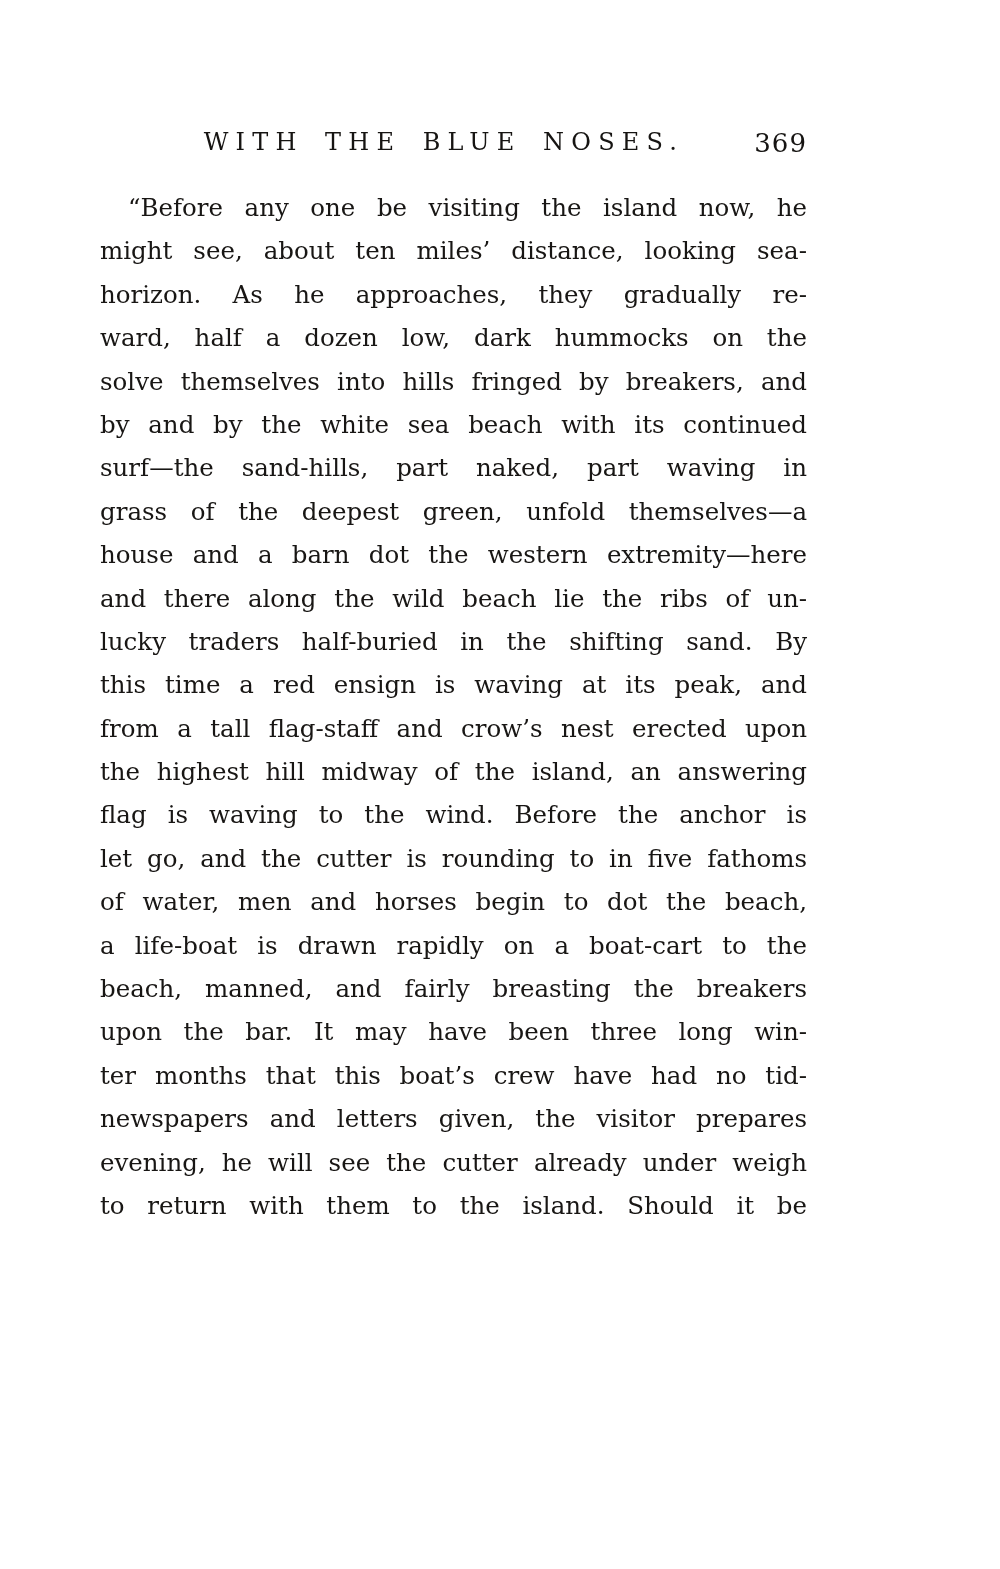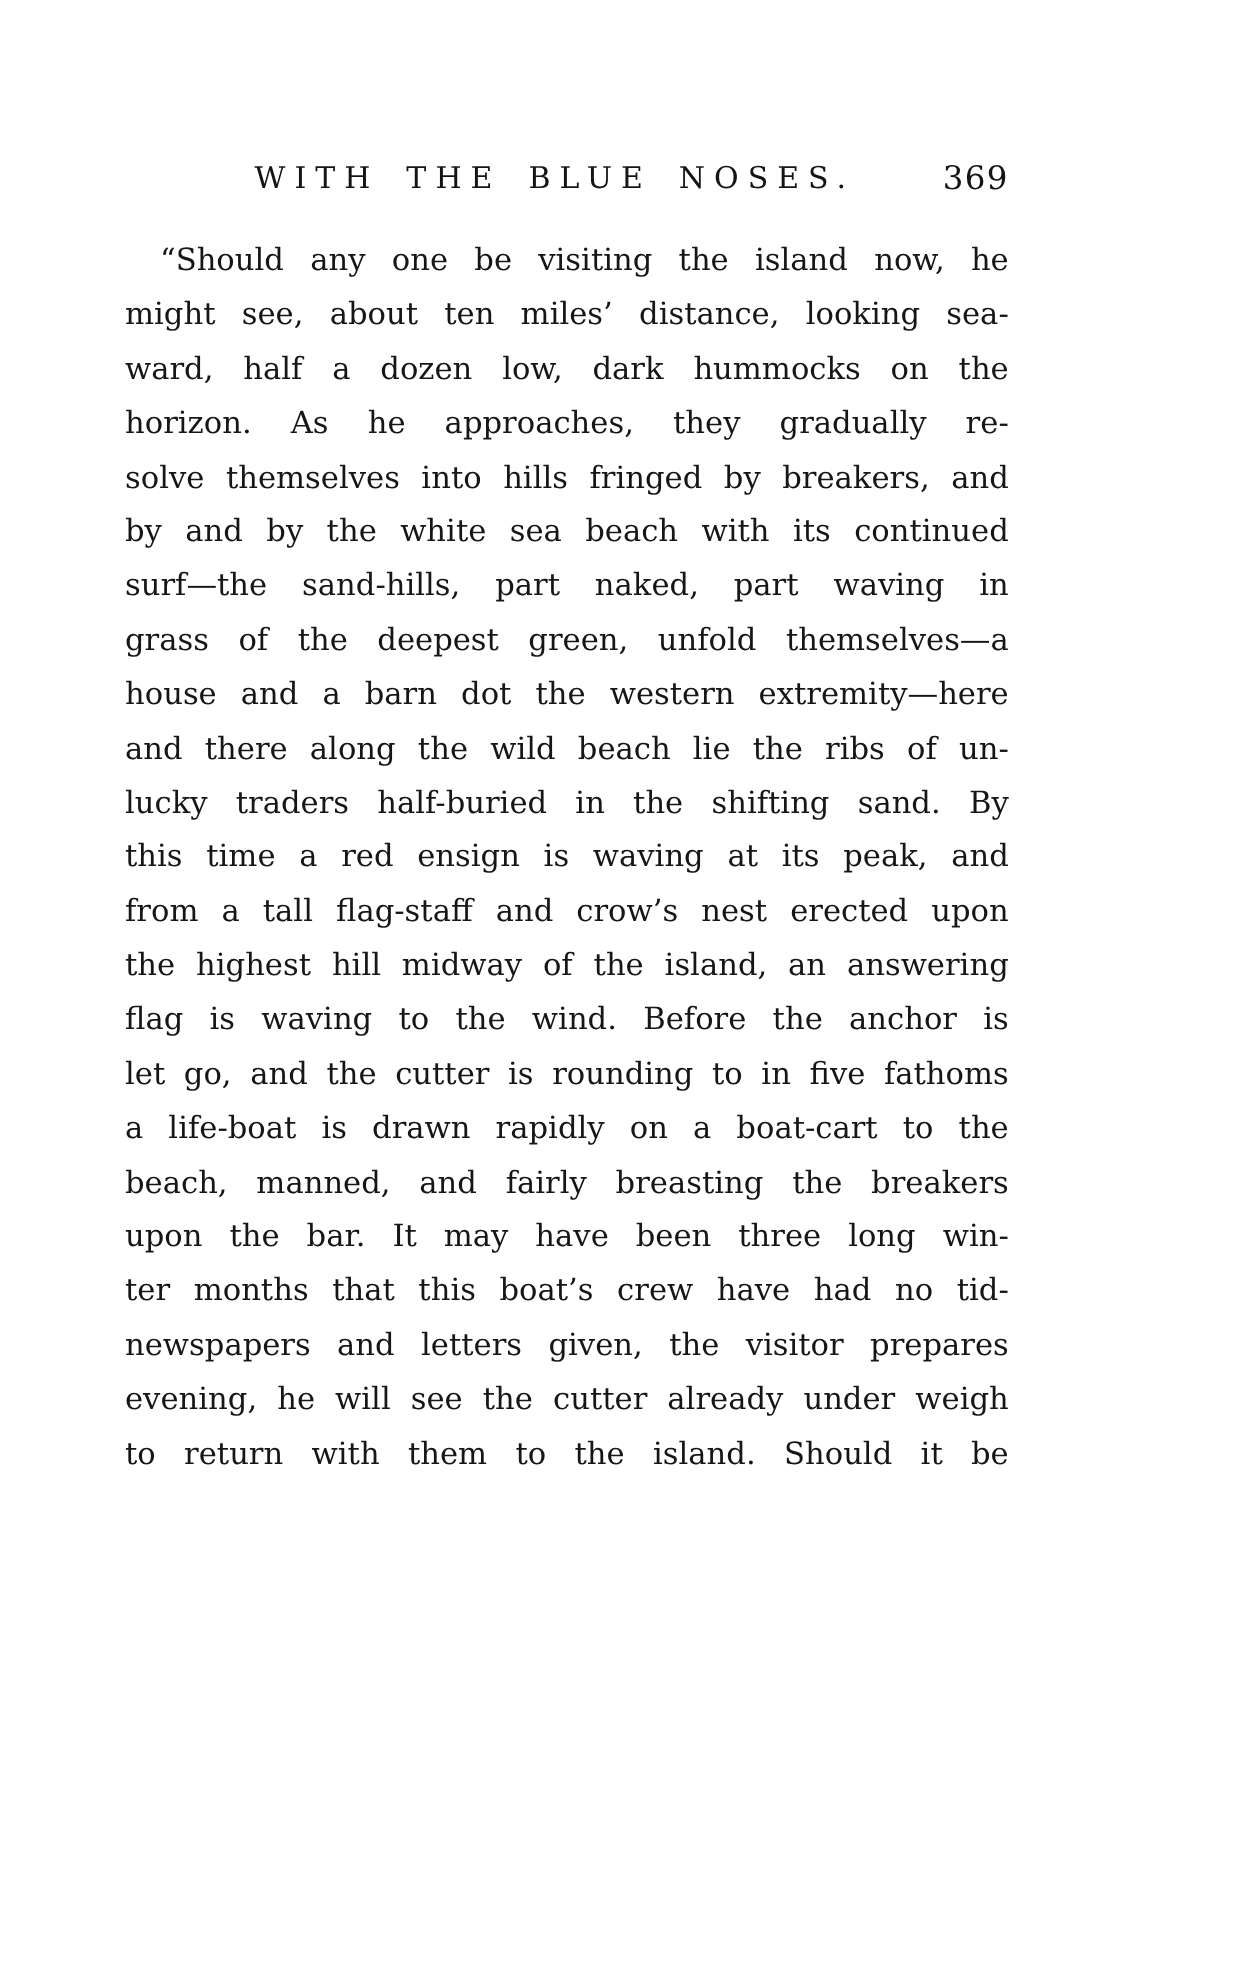--- a/index.html
+++ b/index.html
@@ -74,36 +74,37 @@
 <body>
 
 <div class="page">
 
   <div class="page-header">
     <span class="running-title">WITH THE BLUE NOSES.</span>
     <span class="page-number">369</span>
   </div>
 
   <div class="body-text">
-    <div class="text-line indent">“Should any one be visiting the island now, he</div>
+    <div class="text-line indent">“Before any one be visiting the island now, he</div>
     <div class="text-line">might see, about ten miles’ distance, looking sea-</div>
+    <div class="text-line">horizon. As he approaches, they gradually re-</div>
     <div class="text-line">ward, half a dozen low, dark hummocks on the</div>
-    <div class="text-line">horizon. As he approaches, they gradually re-</div>
     <div class="text-line">solve themselves into hills fringed by breakers, and</div>
     <div class="text-line">by and by the white sea beach with its continued</div>
     <div class="text-line">surf—the sand-hills, part naked, part waving in</div>
     <div class="text-line">grass of the deepest green, unfold themselves—a</div>
     <div class="text-line">house and a barn dot the western extremity—here</div>
     <div class="text-line">and there along the wild beach lie the ribs of un-</div>
     <div class="text-line">lucky traders half-buried in the shifting sand. By</div>
     <div class="text-line">this time a red ensign is waving at its peak, and</div>
     <div class="text-line">from a tall flag-staff and crow’s nest erected upon</div>
     <div class="text-line">the highest hill midway of the island, an answering</div>
     <div class="text-line">flag is waving to the wind. Before the anchor is</div>
     <div class="text-line">let go, and the cutter is rounding to in five fathoms</div>
+    <div class="text-line">of water, men and horses begin to dot the beach,</div>
     <div class="text-line">a life-boat is drawn rapidly on a boat-cart to the</div>
     <div class="text-line">beach, manned, and fairly breasting the breakers</div>
     <div class="text-line">upon the bar. It may have been three long win-</div>
     <div class="text-line">ter months that this boat’s crew have had no tid-</div>
     <div class="text-line">newspapers and letters given, the visitor prepares</div>
     <div class="text-line">evening, he will see the cutter already under weigh</div>
     <div class="text-line">to return with them to the island. Should it be</div>
   </div>
 
 </div>

